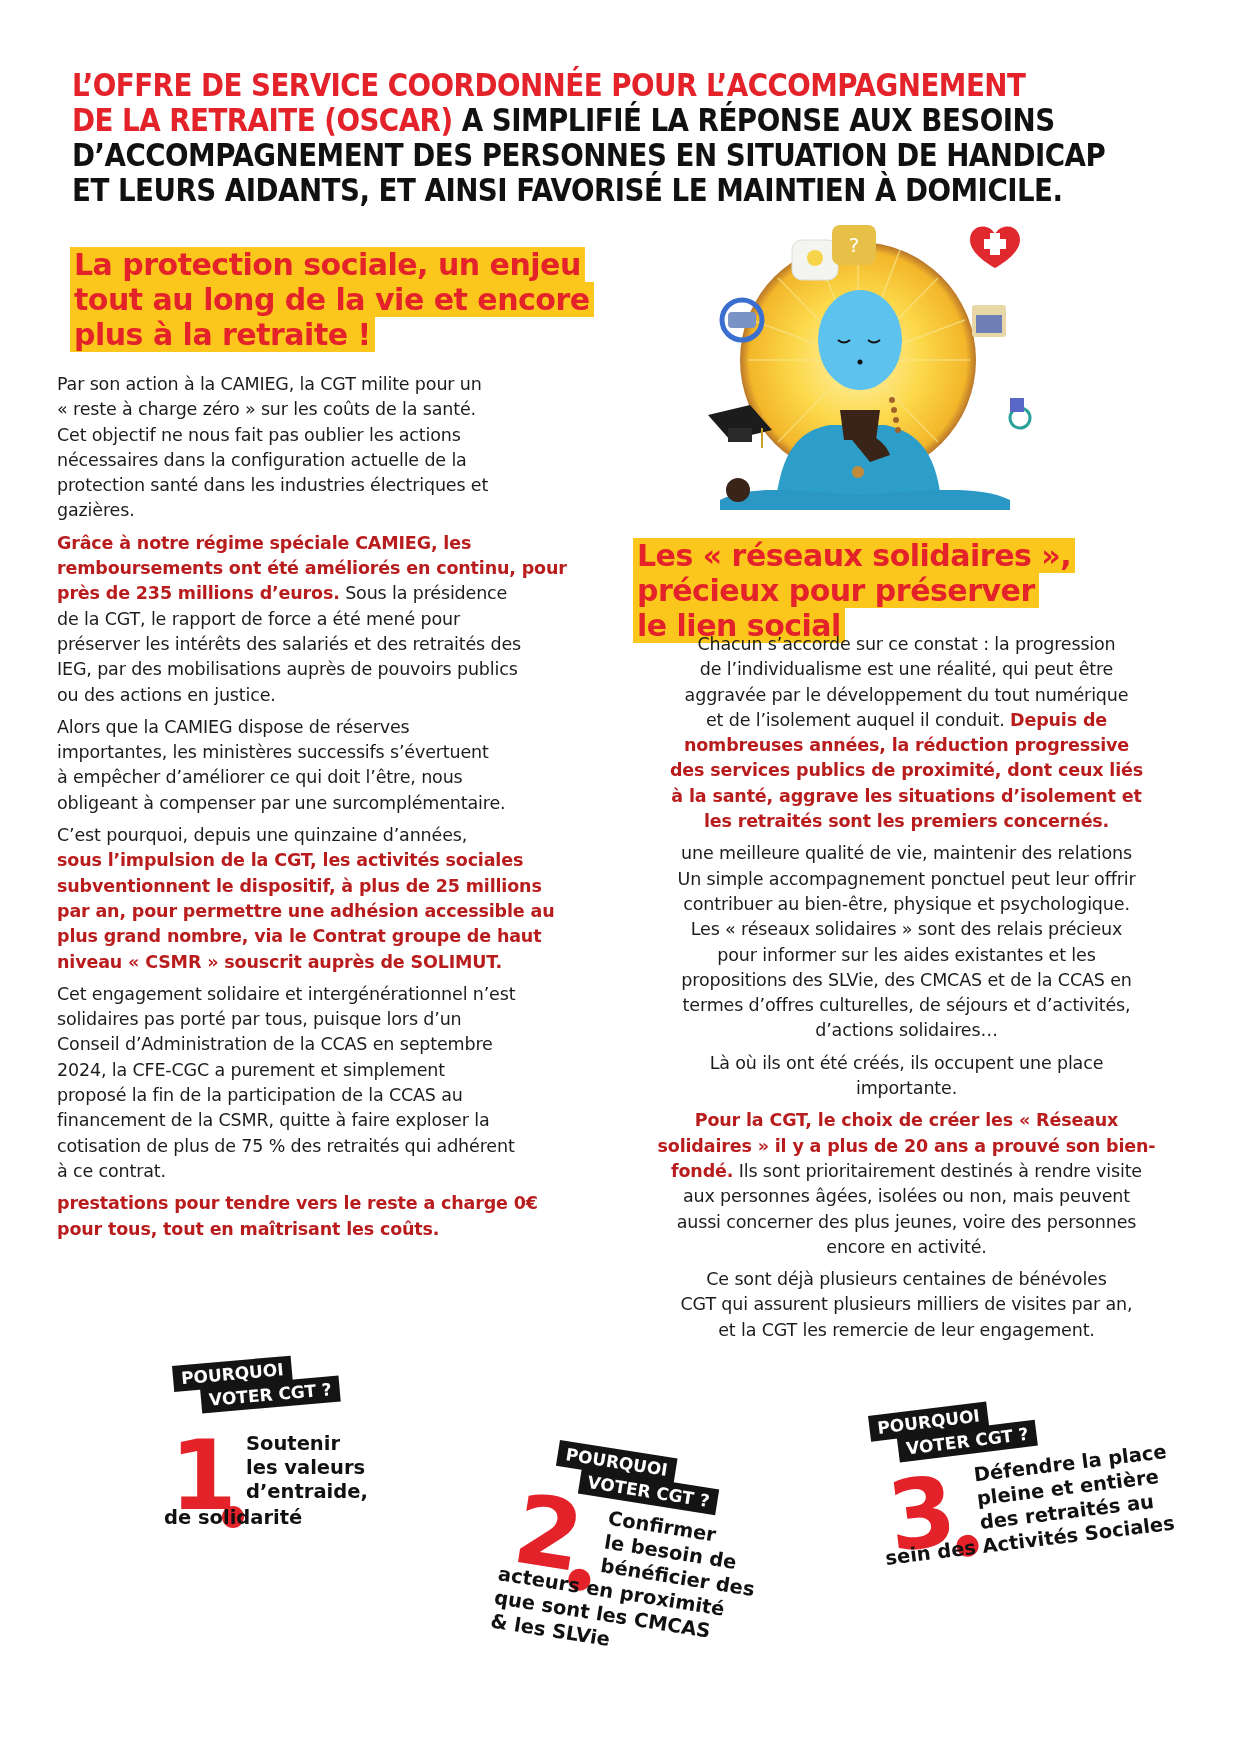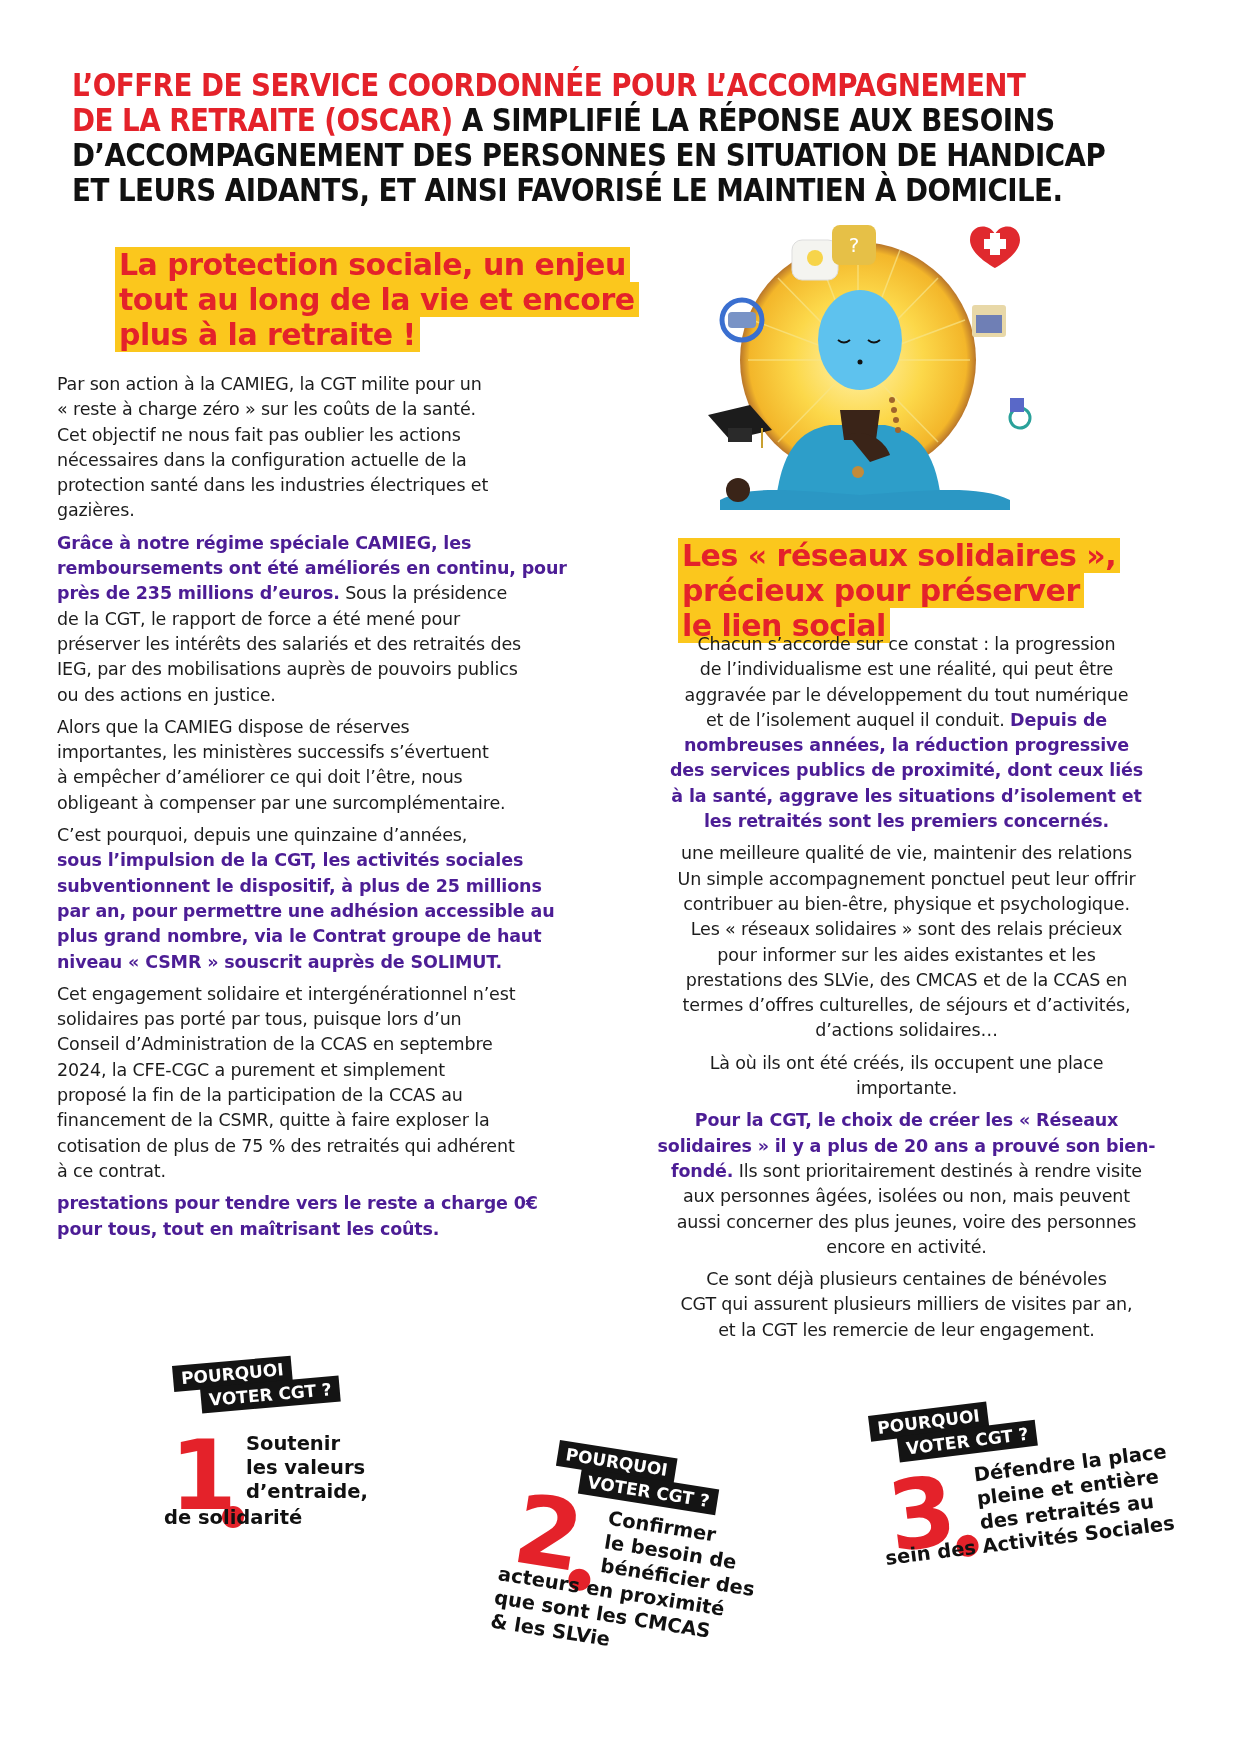--- a/index.html
+++ b/index.html
@@ -7,27 +7,27 @@
          font-family: "Liberation Sans", "DejaVu Sans", sans-serif; color: #1a1a1a; }
   .headline { position: absolute; left: 72px; top: 68px; width: 1140px;
     font-family: "DejaVu Sans", sans-serif; font-weight: bold; font-size: 31.5px;
     line-height: 35px; letter-spacing: -0.6px; text-transform: uppercase; transform: scaleX(0.88);
     transform-origin: left top; width: 1290px; }
   .headline .red { color: #e4222a; }
   .headline .dark { color: #111111; }
 
   .hl-title { position: absolute; font-family: "DejaVu Sans", sans-serif; font-weight: bold;
     color: #e4222a; font-size: 30px; line-height: 35px; letter-spacing: -0.5px; }
-  .hl-title .ln { display: inline-block; background: #fbc71d; padding: 0 4px 0 4px; margin-left: 45px; }
+  .hl-title .ln { display: inline-block; background: #fbc71d; padding: 0 4px 0 4px; }
   .hl-title .ln-wrap { display: block; height: 35px; }
 
   .col { position: absolute; font-family: "DejaVu Sans", sans-serif; font-size: 17.5px;
     line-height: 25.3px; color: #1c1c1c; letter-spacing: -0.15px; }
   .col p { margin: 0 0 7px 0; }
-  .col b { font-weight: bold; color: #4c1d95; }
+  .col b { font-weight: bold; color: #b91c1c; }
   .col .line { display: block; white-space: nowrap; }
 
   .illustration { position: absolute; left: 680px; top: 200px; width: 360px; height: 310px; }
 
   .vote { position: absolute; }
   .tag { display: inline-block; background: #141414; color: #fff; font-family: "DejaVu Sans", sans-serif;
     font-weight: bold; font-size: 17px; line-height: 20px; padding: 3px 8px; }
   .tag2 { margin-left: 26px; margin-top: -2px; }
   .bignum { position: absolute; font-family: "DejaVu Sans", sans-serif; font-weight: bold; color: #e4222a;
     font-size: 96px; line-height: 96px; letter-spacing: -4px; }
@@ -193,21 +193,21 @@
     <b class="line">des services publics de proximité, dont ceux liés</b>
     <b class="line">à la santé, aggrave les situations d’isolement et</b>
     <b class="line">les retraités sont les premiers concernés.</b>
   </p>
   <p>
     <span class="line">une meilleure qualité de vie, maintenir des relations</span>
     <span class="line">Un simple accompagnement ponctuel peut leur offrir</span>
     <span class="line">contribuer au bien-être, physique et psychologique.</span>
     <span class="line">Les « réseaux solidaires » sont des relais précieux</span>
     <span class="line">pour informer sur les aides existantes et les</span>
-    <span class="line">prestations des SLVie, des CMCAS et de la CCAS en</span>
+    <span class="line">propositions des SLVie, des CMCAS et de la CCAS en</span>
     <span class="line">termes d’offres culturelles, de séjours et d’activités,</span>
     <span class="line">d’actions solidaires…</span>
   </p>
   <p>
     <span class="line">Là où ils ont été créés, ils occupent une place</span>
     <span class="line">importante.</span>
   </p>
   <p>
     <b class="line">Pour la CGT, le choix de créer les « Réseaux</b>
     <b class="line">solidaires » il y a plus de 20 ans a prouvé son bien-</b>

